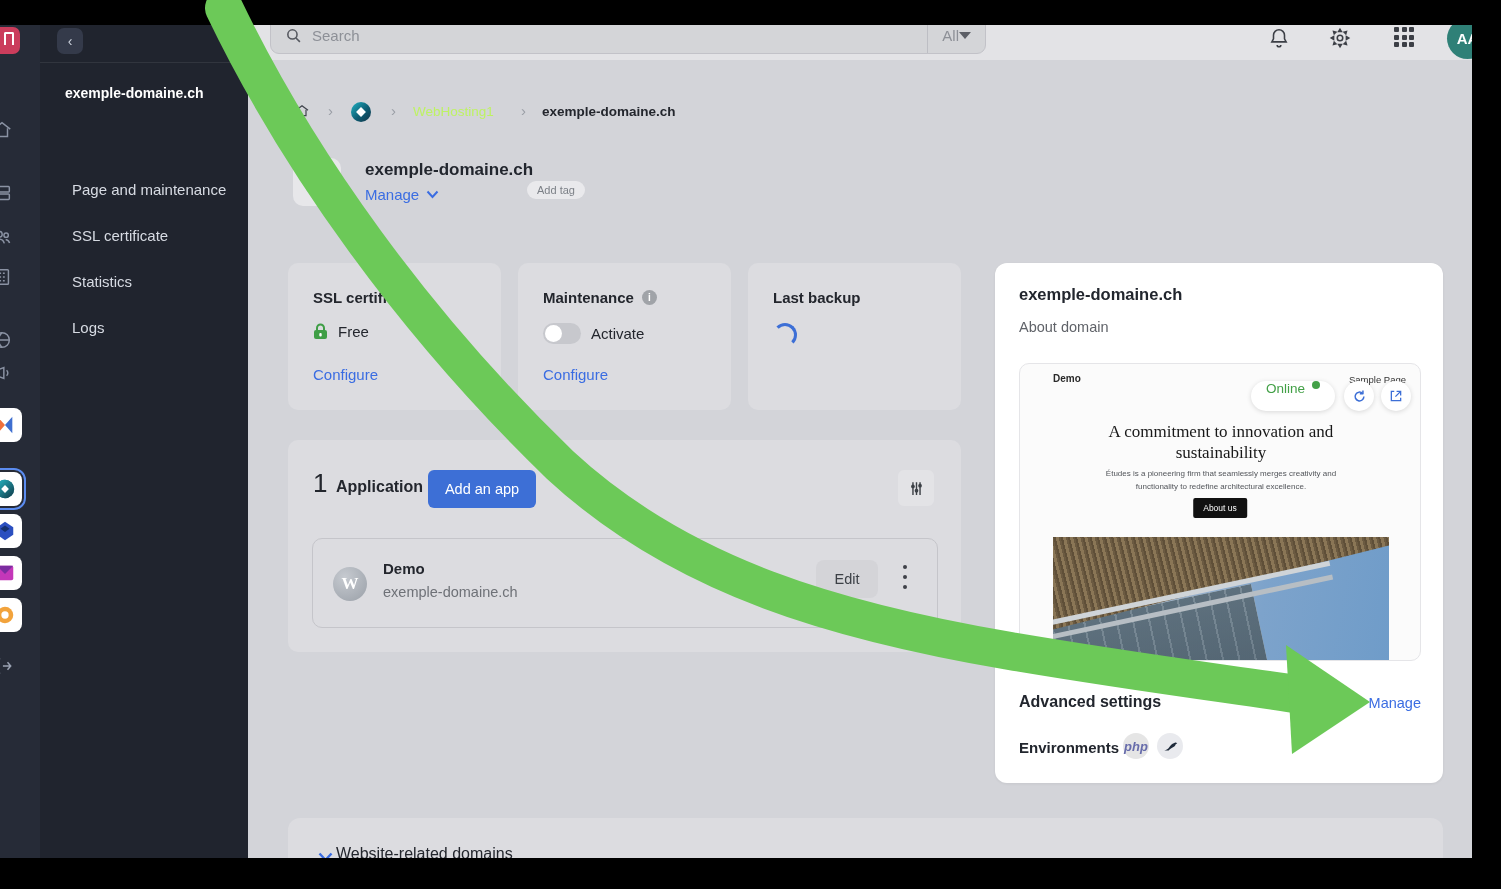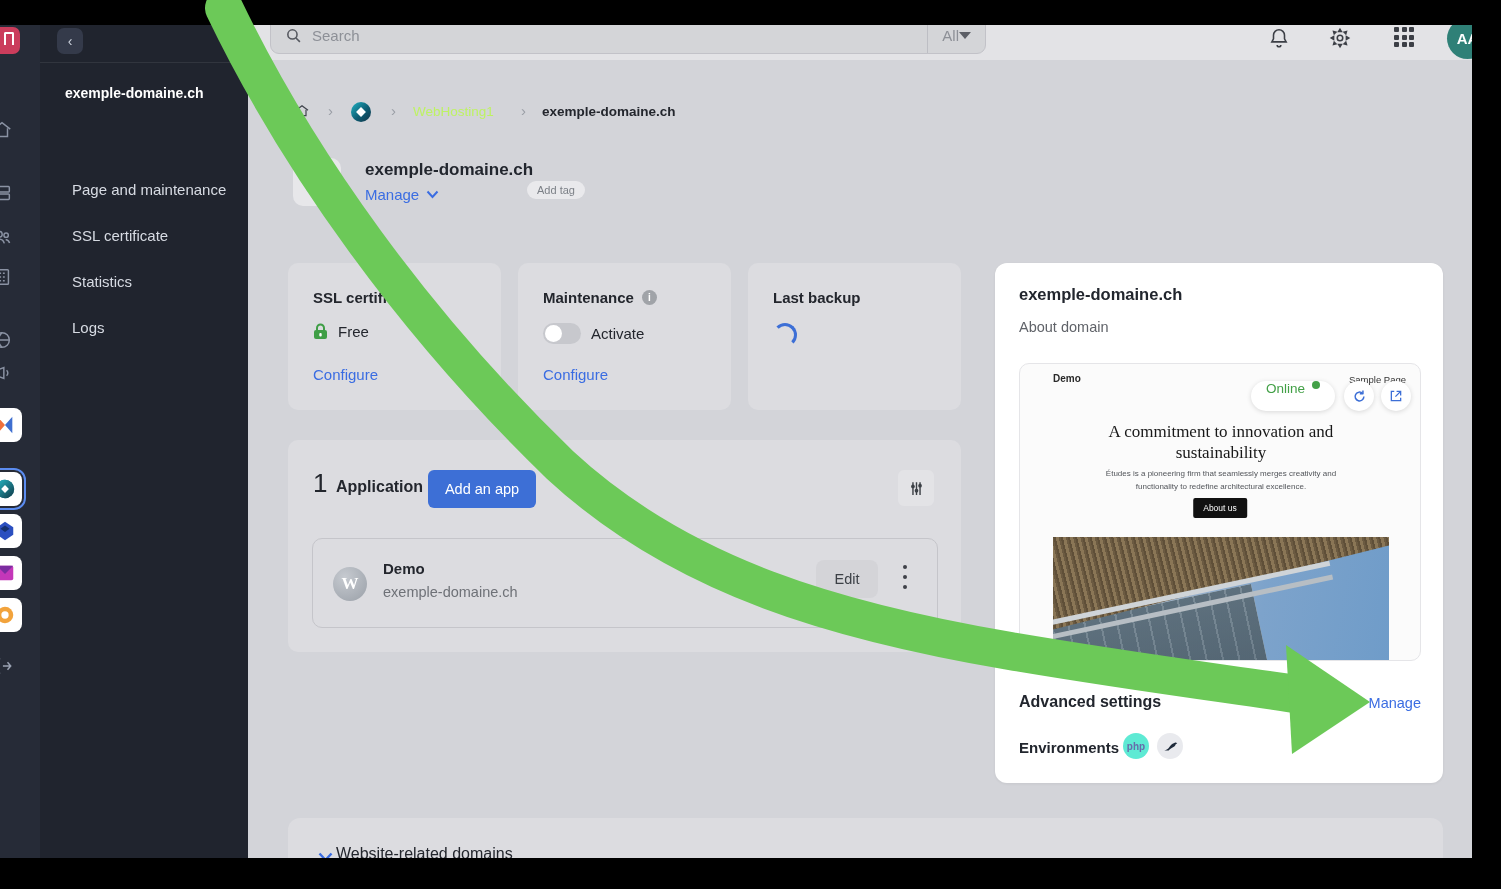--- a/index.html
+++ b/index.html
@@ -96,21 +96,21 @@
   .pv-text { position:absolute; left:66px; top:104px; width:270px; text-align:center; font-size:8px; line-height:1.6; color:#52555a; }
   .pv-cta { position:absolute; left:50%; top:134px; transform:translateX(-50%); background:#111; color:#fff; font-size:8.5px; padding:5px 10px; border-radius:2px; }
   .photo { position:absolute; left:33px; top:173px; width:336px; height:125px; background:linear-gradient(100deg,#c3c7cb 0%,#a4b7cd 30%,#7da3cb 62%,#6f9cc9 100%); overflow:hidden; }
   .roof { position:absolute; left:-60px; top:-68px; width:470px; height:115px; transform:rotate(-14deg); background:repeating-linear-gradient(90deg,#5f4f38 0 2px,#8a7656 2px 5px,#6b5a41 5px 7px); }
   .beam { position:absolute; left:-20px; top:55px; width:300px; height:5px; background:#cfd4d8; transform:rotate(-12deg); box-shadow:0 14px 0 #b7bec4; }
   .glass { position:absolute; left:-40px; top:72px; width:250px; height:90px; transform:rotate(-12deg); background:repeating-linear-gradient(90deg,#97a6b0 0 14px,#c3ccd2 14px 16px), linear-gradient(#9fadb6,#8b9aa5); background-blend-mode:multiply; }
   .adv-label { position:absolute; left:24px; top:430px; font-size:16px; font-weight:bold; color:#22262e; }
   .adv-manage { position:absolute; right:22px; top:432px; font-size:14.5px; color:#3b6de2; }
   .env-label { position:absolute; left:24px; top:476px; font-size:15px; font-weight:600; color:#22262e; }
   .env-badge { position:absolute; top:470px; width:26px; height:26px; border-radius:50%; display:flex; align-items:center; justify-content:center; }
-  .env-php { left:128px; background:#5eead4; color:#676cab; font-size:10px; font-weight:bold; }
+  .env-php { left:128px; background:#e5e5e5; color:#676cab; font-size:13px; font-style:italic; font-weight:bold; }
   .env-db { left:162px; background:#e9eaee; color:#1e2a3a; }
 
   
   .related { left:288px; top:818px; width:1155px; height:120px; background:#dcdce0; border-radius:12px; z-index:3; }
   .related .chev { position:absolute; left:30px; top:30px; color:#3b6de2; }
   .related .lbl { position:absolute; left:48px; top:27px; font-size:16px; font-weight:normal; color:#23262d; }
 
   .annotation { left:0; top:0; width:1501px; height:889px; z-index:60; pointer-events:none; }
 </style>
 </head>

